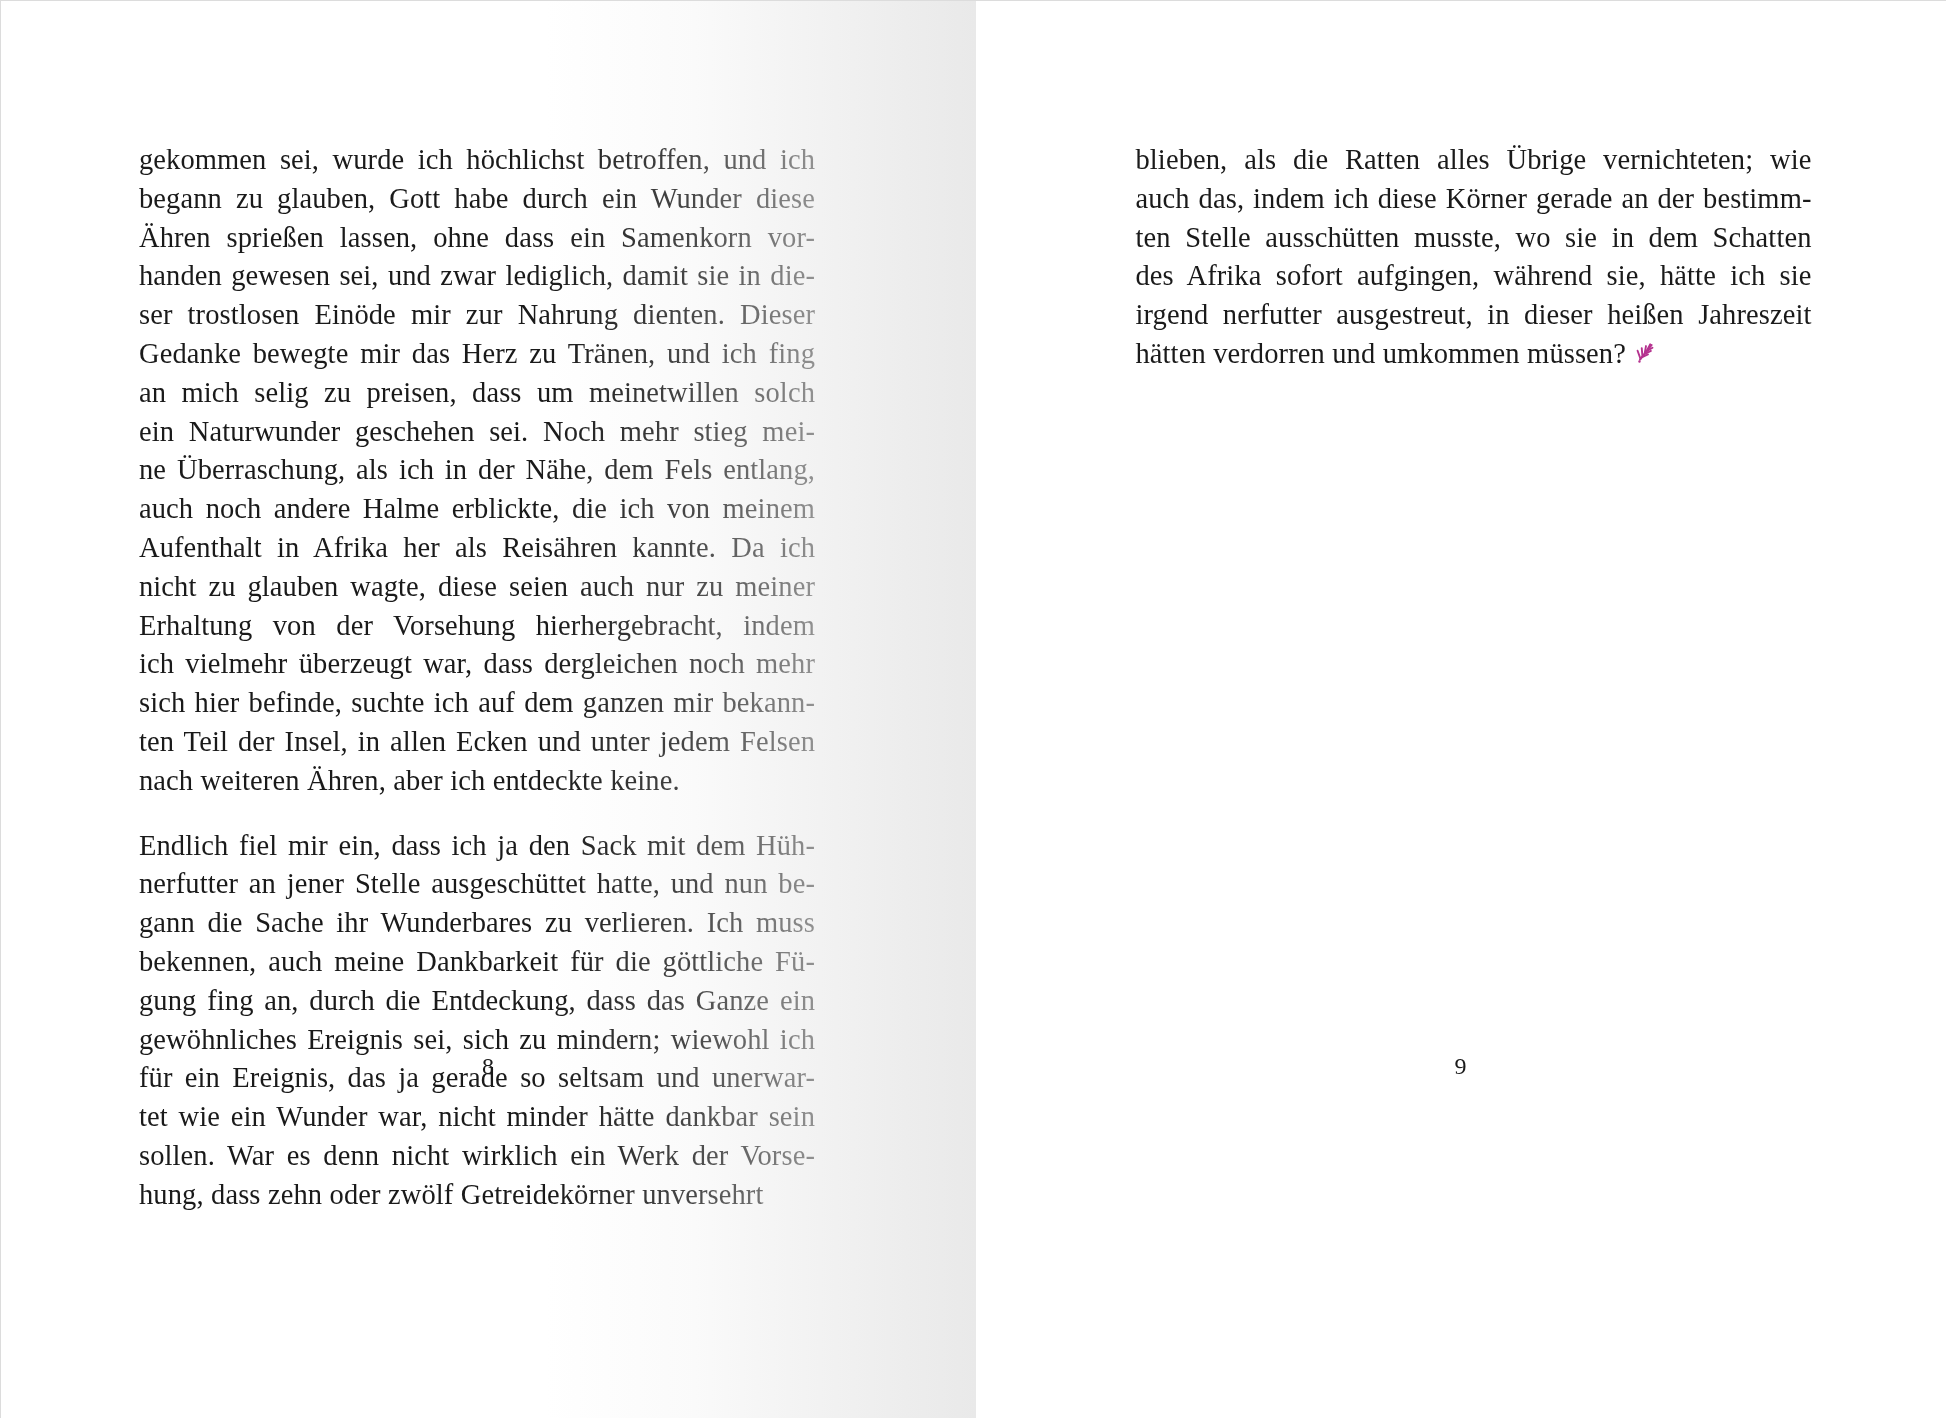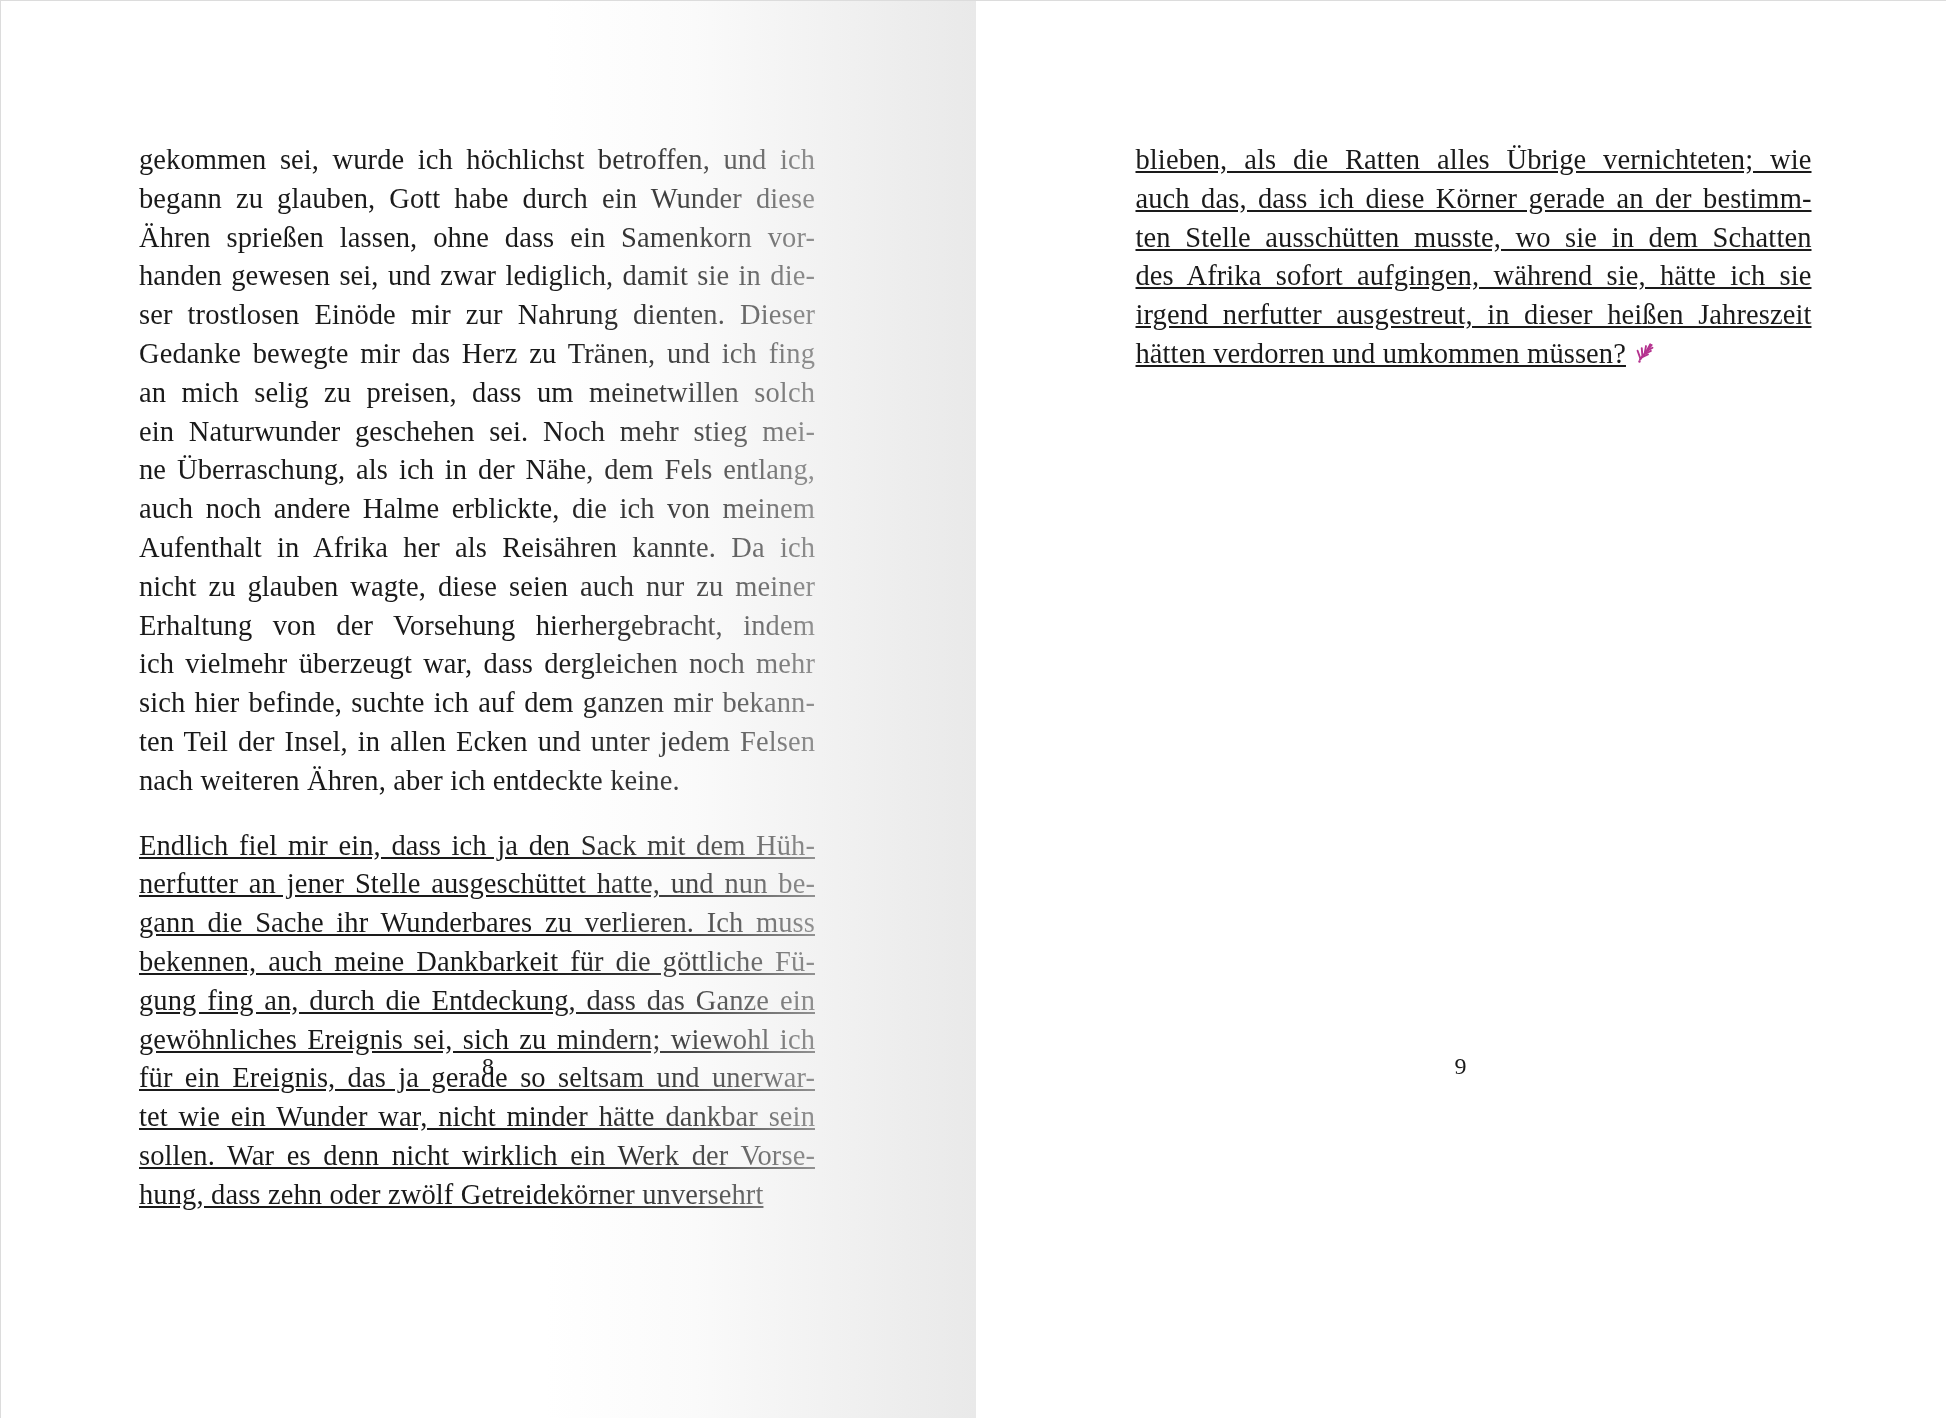--- a/index.html
+++ b/index.html
@@ -84,21 +84,21 @@
     font-size: 28.5px;
     line-height: 38.8px;
     color: #1a1a1a;
     text-align: justify;
     text-justify: inter-word;
     hyphens: manual;
     -webkit-hyphens: manual;
     letter-spacing: 0.1px;
     word-spacing: 0.2px;
   }
-  .para:last-of-type { margin-bottom: 0; text-decoration: underline; }
+  .para:last-of-type { margin-bottom: 0; }
 
   
   .line {
     display: block;
     text-align: justify;
     text-align-last: justify;
     white-space: pre-wrap;
   }
   .line.last {
     text-align-last: left;
@@ -177,21 +177,21 @@
         <span class="folio-inner">8</span>
       </div>
     </div>
 
     <div class="spine"></div>
 
     <div class="page page-right">
       <div class="textblock">
         <p class="para">
             <span class="line">blieben, als die Ratten alles Übrige vernichteten; wie</span>
-            <span class="line">auch das, dass ich diese Körner gerade an der bestimm-</span>
+            <span class="line">auch das, indem ich diese Körner gerade an der bestimm-</span>
             <span class="line">ten Stelle ausschütten musste, wo sie in dem Schatten</span>
             <span class="line">des Afrika sofort aufgingen, während sie, hätte ich sie</span>
             <span class="line">irgend nerfutter ausgestreut, in dieser heißen Jahreszeit</span>
             <span class="line last">hätten verdorren und umkommen müssen?<span class="ornament"><svg width="26" height="26" viewBox="0 0 26 26" aria-hidden="true">
                   <g fill="none" stroke="#b5338f" stroke-width="1.9" stroke-linecap="round">
                     <path d="M6.5 19.5 L21 7.5"></path>
                     <path d="M7.2 18.8 L6.0 10.2"></path>
                     <path d="M9.6 16.6 L10.6 8.6"></path>
                     <path d="M12.4 14.2 L15.2 7.4"></path>
                     <path d="M15.2 11.8 L19.6 6.6"></path>

